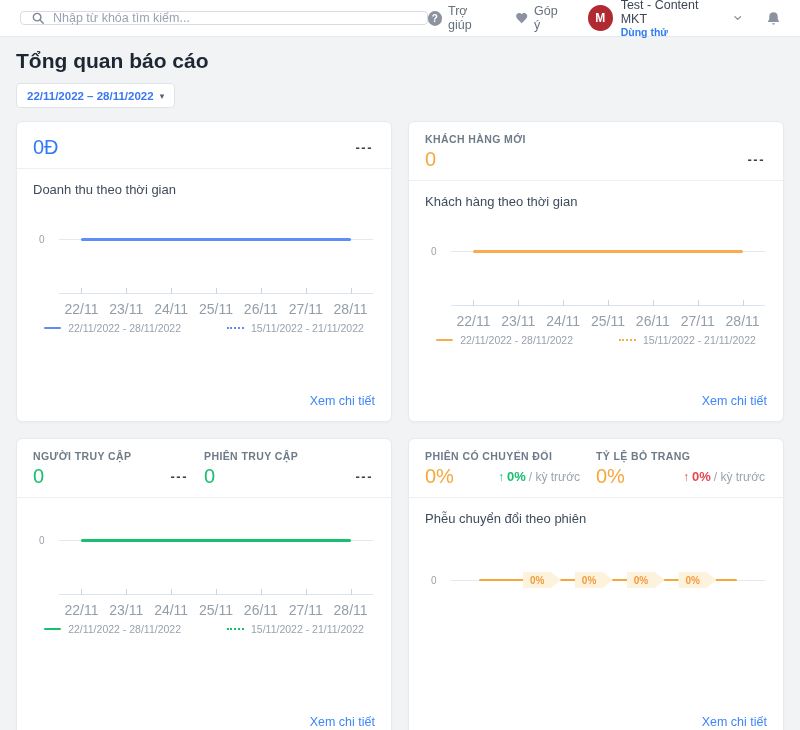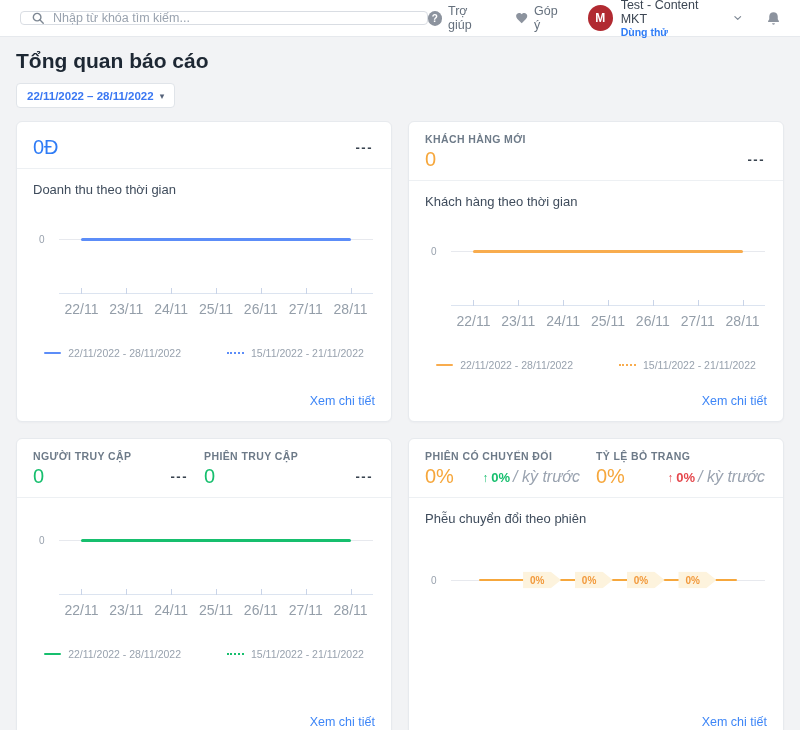--- a/index.html
+++ b/index.html
@@ -44,38 +44,38 @@
   .metric { flex:1; min-width:0; }
   .metric + .metric { }
   .metric-label { font-size:10.5px; font-weight:600; letter-spacing:.4px; color:#6d7a88; }
   .metric-row { display:flex; justify-content:space-between; align-items:center; margin-top:3px; padding-right:2px; }
   .metric-value { font-size:20px; font-weight:500; }
   .c-blue { color:#2f7cf6; } .c-orange { color:#f6a73c; } .c-green { color:#17bf6e; } .c-red { color:#e5484d; }
   .dashes { font-size:13px; font-weight:700; color:#39434f; letter-spacing:1.5px; }
   .change { display:flex; align-items:baseline; gap:3px; white-space:nowrap; }
   .change .arrow { font-size:12px; font-weight:600; }
   .change .pct { font-size:13px; font-weight:700; }
-  .change .suffix { font-size:16px; color:#9aa3b0;font-style:italic; }
+  .change .suffix { font-size:12px; color:#9aa3b0; }
   .card-divider { border-bottom:1px solid #edf0f3; }
 
   .chart-title { padding:13px 16px 0; font-size:13px; color:#3f4c5c; }
 
   
   .plot { margin:8px 18px 0 16px; position:relative; height:88px; }
   .ytick { position:absolute; left:6px; top:34px; transform:translateY(-50%);
            font-size:10px; color:#98a1ad; }
   .plot-inner { position:absolute; left:26px; right:0; top:0; bottom:0; }
   .zero-grid { position:absolute; left:0; right:0; top:34px; height:1px; background:#e7e9ee; }
   .series-line { position:absolute; top:33px; height:3px; left:7%; right:7%; border-radius:2px; }
   .bg-blue { background:#5c8df8; } .bg-orange { background:#f8ac4e; } .bg-green { background:#17bf6e; }
   .xaxis { margin:0 18px 0 42px; border-top:1px solid #dce4f0; display:flex; }
   .xaxis span { flex:1; text-align:center; padding-top:7px; font-size:14px; color:#949ea9; position:relative; }
   .xaxis span::before { content:''; position:absolute; top:-6px; left:50%; width:1px; height:6px; background:#c9d4e8; }
 
-  .legend { display:flex; justify-content:center; gap:46px; margin-top:30px; }
+  .legend { display:flex; justify-content:center; gap:46px; margin-top:5px; }
   .legend-item { display:flex; align-items:center; gap:7px; font-size:10.5px; color:#98a2ae; }
   .sw-solid { width:17px; height:0; border-top:2px solid; border-radius:1px; }
   .sw-dot { width:17px; height:0; border-top:2px dotted; }
   .bc-blue { border-color:#5c8df8; } .bc-orange { border-color:#f8ac4e; } .bc-green { border-color:#17bf6e; }
 
   .card-footer { margin-top:auto; padding:0 16px 12px; text-align:right; }
   .link { color:#3e86f7; font-size:12.5px; text-decoration:none; cursor:pointer; }
 
   
   .fplot { margin:8px 18px 0 16px; position:relative; height:116px; }

